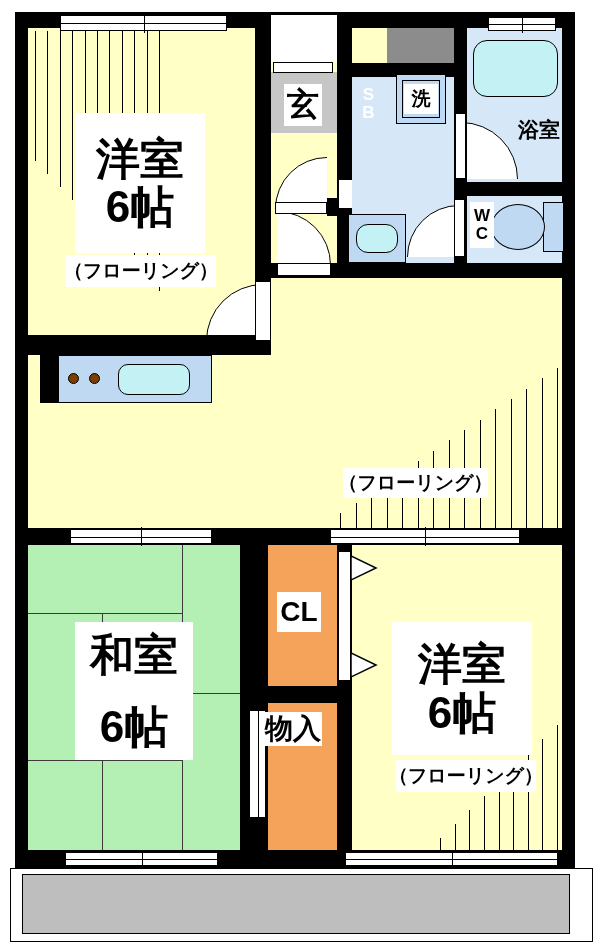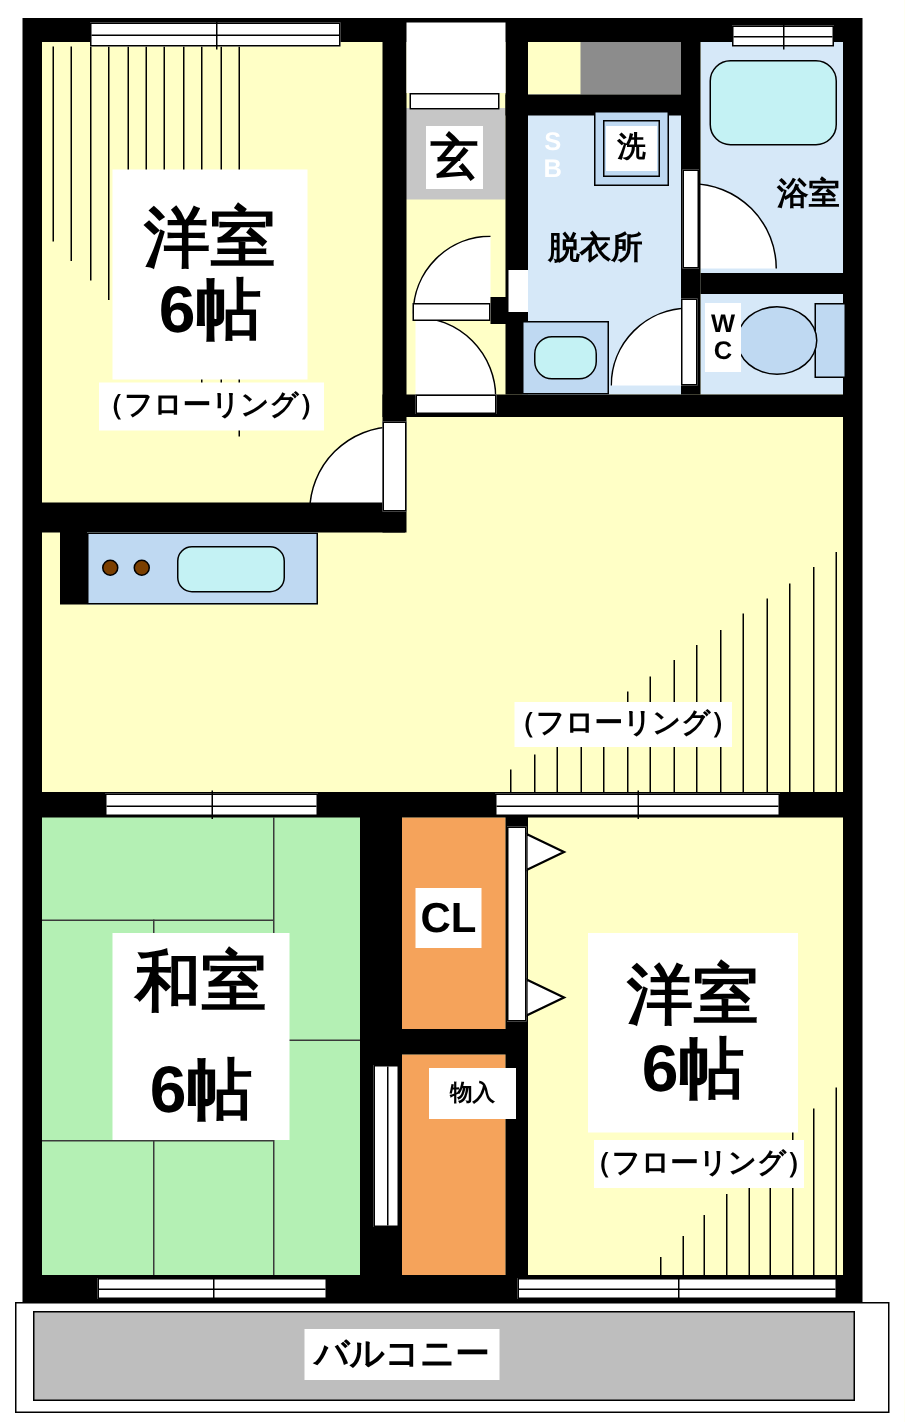--- a/index.html
+++ b/index.html
@@ -169,22 +169,20 @@
     <div>洋室</div>
     <div>6帖</div>
   </div>
   <div class="lbl box" style="left:396px;top:760px;width:140px;height:32px;font-size:19px;">（フローリング）</div>
 
   <div class="lbl box" style="left:284px;top:84px;width:38px;height:42px;font-size:32px;">玄</div>
   <div class="lbl" style="left:356px;top:79px;width:25px;height:50px;font-size:17px;color:#fff;">
       <div class="stack">SB</div>
     </div>
   <div class="lbl box" style="left:404px;top:84px;width:34px;height:30px;font-size:19px;">洗</div>
-  <div class="lbl" style="left:350px;top:152px;width:94px;height:28px;font-size:21px;">脱衣所</div>
   <div class="lbl" style="left:514px;top:117px;width:50px;height:26px;font-size:21px;">浴室</div>
   <div class="lbl box" style="left:470px;top:202px;width:24px;height:46px;font-size:17px;">
       <div class="stack">WC</div>
     </div>
   <div class="lbl box" style="left:277px;top:592px;width:44px;height:40px;font-size:28px;">CL</div>
-  <div class="lbl box" style="left:286px;top:712px;width:58px;height:34px;font-size:15px;">物入</div>
-  <div class="lbl box" style="left:203px;top:886px;width:130px;height:34px;font-size:23px;">バルコニー</div>
+  <div class="lbl box" style="left:264px;top:712px;width:58px;height:34px;font-size:28px;">物入</div>
 
 </div>
 
 </body></html>

